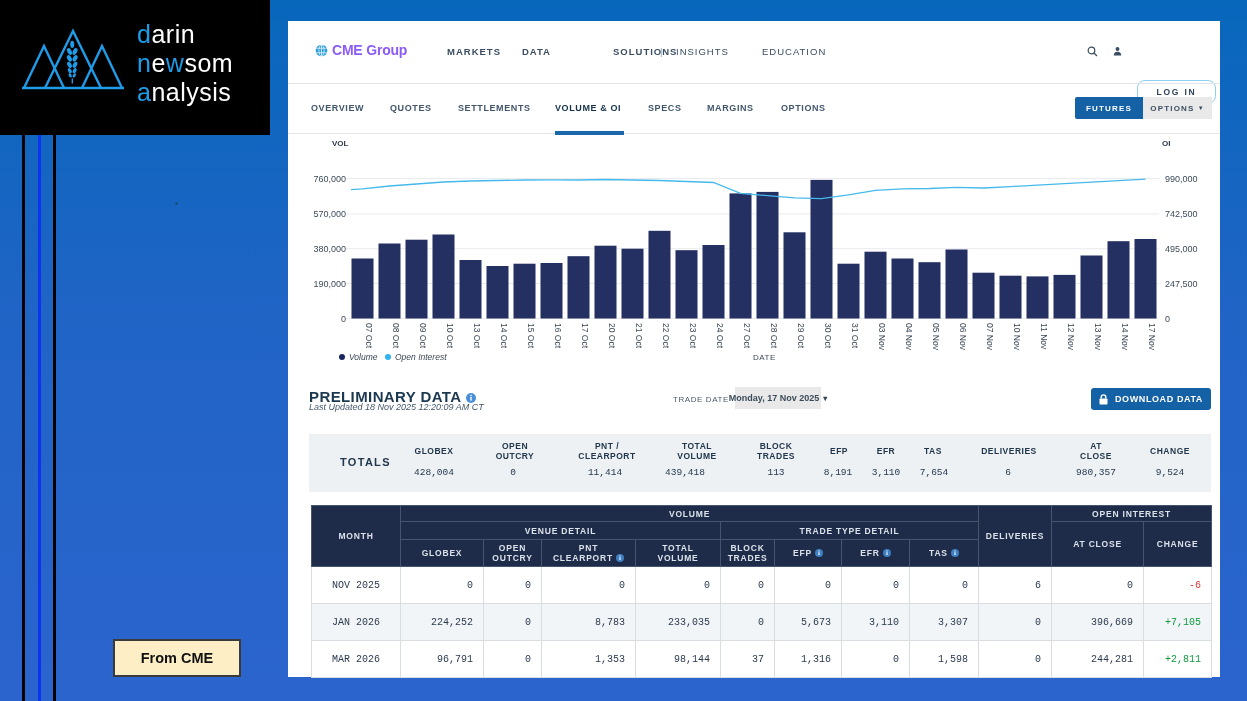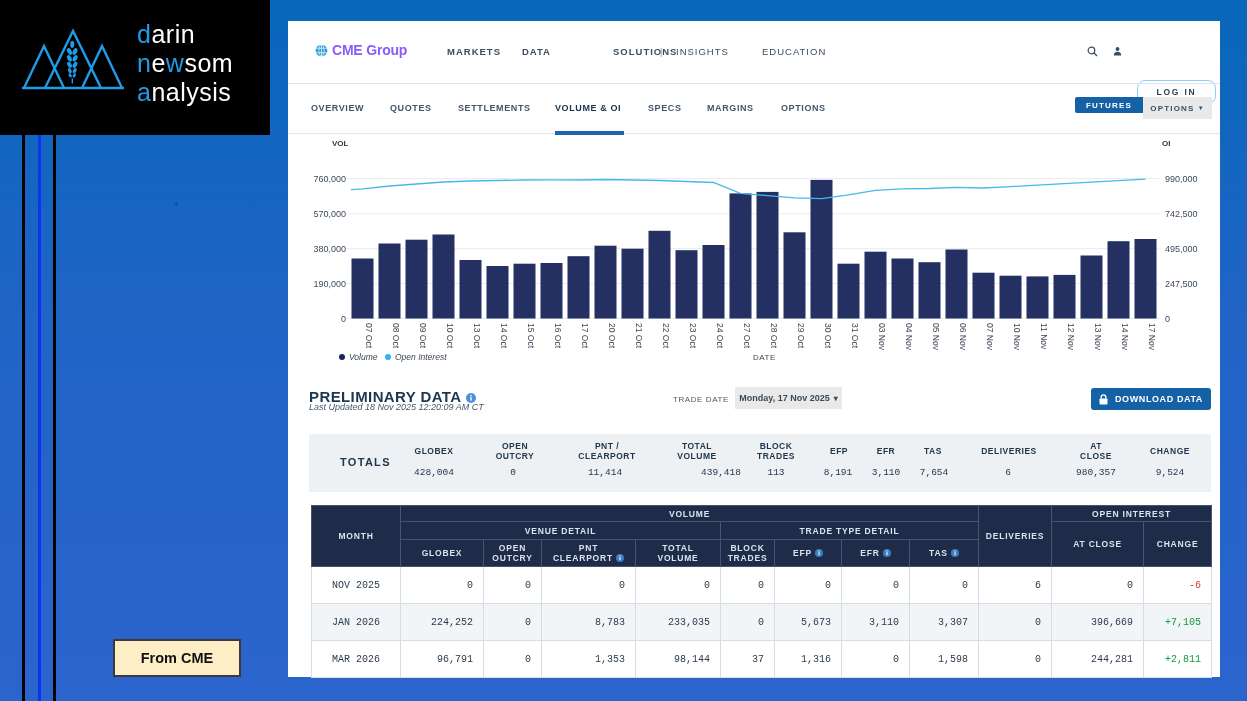--- a/index.html
+++ b/index.html
@@ -29,29 +29,29 @@
   .nav.sep{color:#8aa;font-weight:400;}
   .icon{top:25px;}
   .login{left:849px;top:19px;width:77px;height:22px;border:1px solid #8fd0f3;border-radius:8px;
          display:flex;align-items:center;justify-content:center;font-size:8.5px;font-weight:bold;
          letter-spacing:1.8px;color:#2c4257;margin-top:40px;}
   
   .subnav{top:82px;font-size:9px;font-weight:bold;letter-spacing:0.6px;color:#42566a;}
   .subnav.on{color:#16324a;}
   .tabline{left:267px;top:110px;width:69px;height:4px;background:#1b67ab;z-index:2;}
   .subnav-border{left:0;top:112px;width:932px;height:1px;background:#e4e6e9;}
-  .futbtn{left:787px;top:76px;width:68px;height:16px;background:#1561a5;color:#fff;border-radius:2px 0 0 2px;
+  .futbtn{left:787px;top:76px;width:68px;height:22px;background:#1561a5;color:#fff;border-radius:2px 0 0 2px;
           display:flex;align-items:center;justify-content:center;font-size:8px;font-weight:bold;letter-spacing:1.2px;}
   .optbtn{left:855px;top:76px;width:69px;height:22px;background:#e9e9e9;color:#3c4f62;
           display:flex;align-items:center;justify-content:center;font-size:8px;font-weight:bold;letter-spacing:1.2px;}
   
   .prelim{left:21px;top:367px;font-size:15px;font-weight:bold;letter-spacing:0.4px;color:#1c3850;}
   .lastupd{left:21px;top:381px;font-size:9px;font-style:italic;color:#44576b;}
   .tradedate{right:491px;top:374px;font-size:8px;letter-spacing:0.6px;color:#4a5a6a;white-space:nowrap;}
-  .datedrop{left:447px;top:366px;width:107px;height:22px;background:#e9e9ea;display:flex;align-items:center;
+  .datedrop{left:447px;top:366px;width:86px;height:22px;background:#e9e9ea;display:flex;align-items:center;
             justify-content:center;font-size:9px;font-weight:bold;color:#3b4a58;white-space:nowrap;}
   .dlbtn{left:803px;top:367px;width:120px;height:22px;background:#1561a5;border-radius:3px;color:#fff;
          display:flex;align-items:center;justify-content:center;font-size:9px;font-weight:bold;letter-spacing:0.6px;white-space:nowrap;}
   
   .totals{left:21px;top:413px;width:902px;height:58px;background:#edf1f4;}
   .tcol{position:absolute;transform:translateX(-50%);text-align:center;}
   .thead{top:7px;height:21px;font-size:8.5px;font-weight:bold;letter-spacing:0.5px;color:#22374b;line-height:9.8px;white-space:pre;display:flex;flex-direction:column;justify-content:center;text-align:center;}
   .tval{top:33px;font-family:"Liberation Mono",monospace;font-size:9.5px;color:#25394e;white-space:nowrap;}
   .totlab{left:31px;top:22px;font-size:11px;font-weight:bold;letter-spacing:1.3px;color:#22374b;position:absolute;}
   
@@ -246,21 +246,21 @@
       <div class="tcol thead" style="left:125px;">GLOBEX</div>          
       <div class="tcol tval" style="left:125px;">428,004</div>
       <div class="tcol thead" style="left:206px;">OPEN
 OUTCRY</div>                                                           
       <div class="tcol tval" style="left:204px;">0</div>
       <div class="tcol thead" style="left:298px;">PNT /
 CLEARPORT</div>                                                        
       <div class="tcol tval" style="left:296px;">11,414</div>
       <div class="tcol thead" style="left:388px;">TOTAL
 VOLUME</div>                                                           
-      <div class="tcol tval" style="left:412px;">439,418</div>
+      <div class="tcol tval" style="left:376px;">439,418</div>
       <div class="tcol thead" style="left:467px;">BLOCK
 TRADES</div>                                                           
       <div class="tcol tval" style="left:467px;">113</div>
       <div class="tcol thead" style="left:530px;">EFP</div>            
       <div class="tcol tval" style="left:529px;">8,191</div>
       <div class="tcol thead" style="left:577px;">EFR</div>            
       <div class="tcol tval" style="left:577px;">3,110</div>
       <div class="tcol thead" style="left:624px;">TAS</div>            
       <div class="tcol tval" style="left:625px;">7,654</div>
       <div class="tcol thead" style="left:700px;">DELIVERIES</div>     

